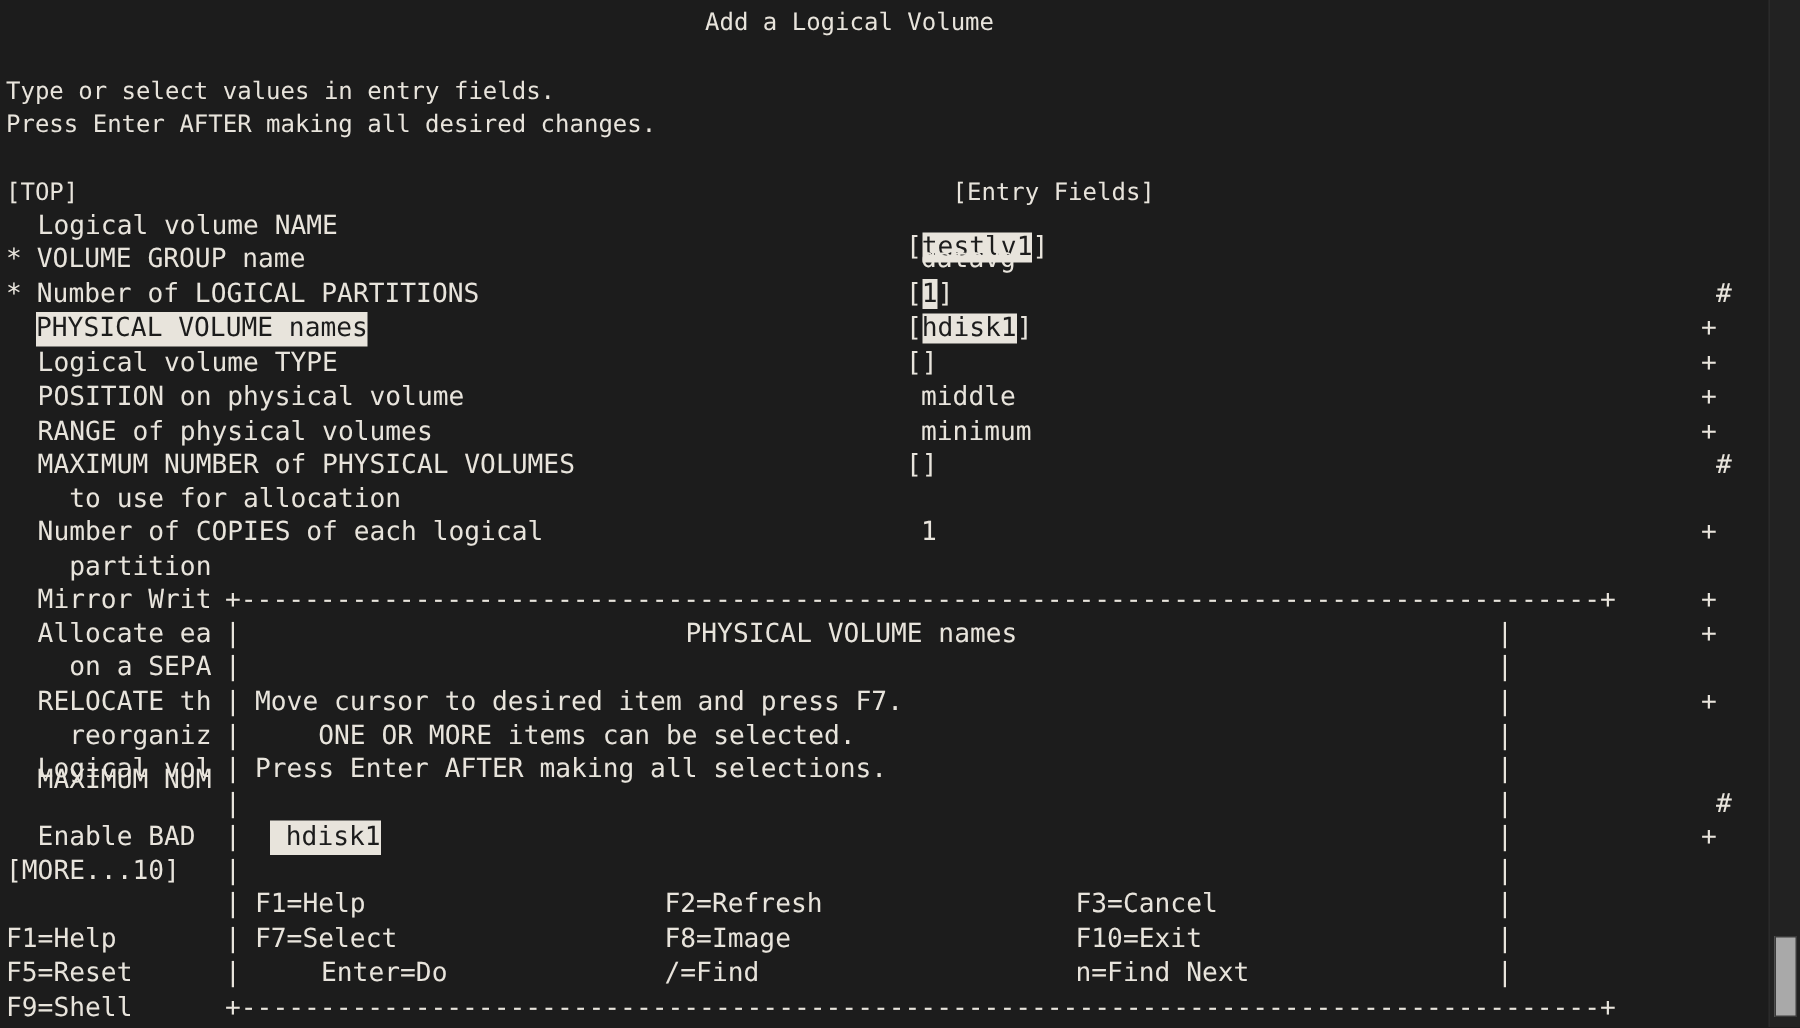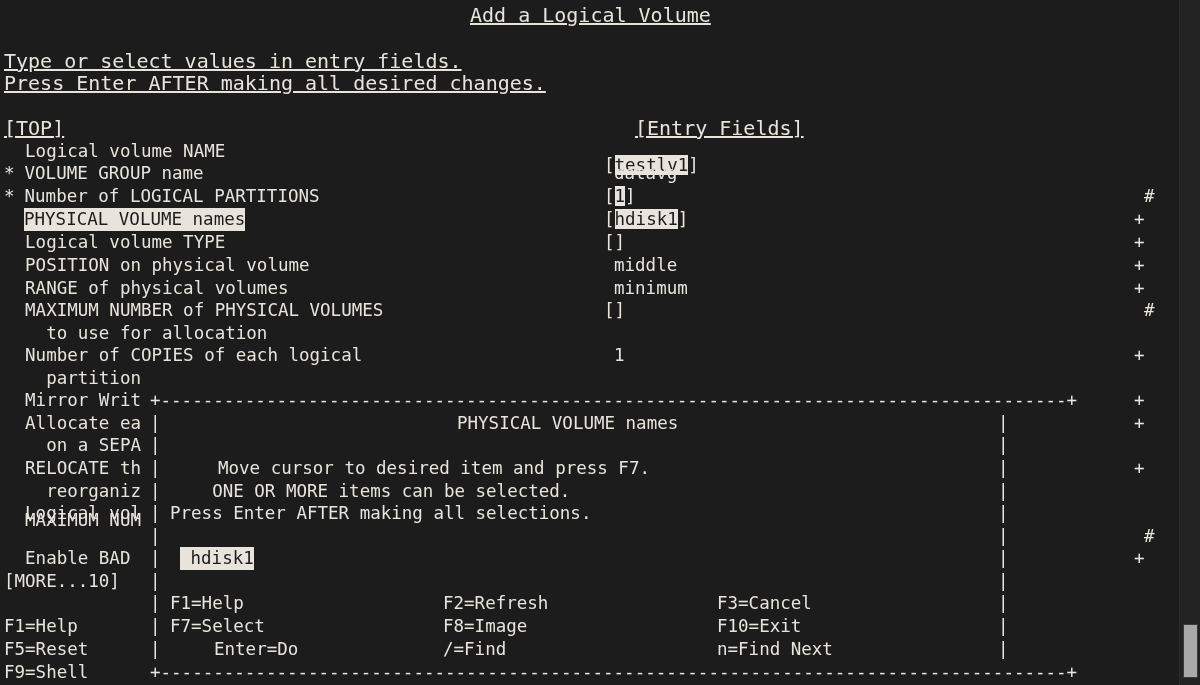--- a/index.html
+++ b/index.html
@@ -19,22 +19,21 @@
     color: #e8e4dc;
     letter-spacing: 0;
   }
   
   .row {
     position: absolute;
     left: 0;
     white-space: pre;
     height: 22.5px;
     line-height: 22.5px;
-    font-size: 20px;
-    text-decoration: underline;
+    font-size: 16px;
   }
   .cellpos {
     position: absolute;
     white-space: pre;
     height: 22.5px;
     line-height: 22.5px;
     font-size: 17.5px;
   }
   .inv {
     background: #e8e4dc;
@@ -168,21 +167,21 @@
   <div class="cellpos" style="top:547px; left:998px;">|</div>
   <div class="cellpos" style="top:570px; left:998px;">|</div>
   <div class="cellpos" style="top:592px; left:998px;">|</div>
   <div class="cellpos" style="top:615px; left:998px;">|</div>
   <div class="cellpos" style="top:638px; left:998px;">|</div>
 
   <div class="cellpos" style="top:661px; left:150px;">+--------------------------------------------------------------------------------------+</div>
 
   <div class="cellpos" style="top:412px; left:457px;">PHYSICAL VOLUME names</div>
 
-  <div class="cellpos" style="top:457px; left:170px;margin-left:48px;">Move cursor to desired item and press F7.</div>
+  <div class="cellpos" style="top:457px; left:170px;">Move cursor to desired item and press F7.</div>
   <div class="cellpos" style="top:480px; left:170px;">    ONE OR MORE items can be selected.</div>
   <div class="cellpos" style="top:502px; left:170px;">Press Enter AFTER making all selections.</div>
 
   <div class="cellpos inv" style="top:547px; left:180px;"> hdisk1</div>
 
   <div class="cellpos" style="top:592px; left:170px;">F1=Help</div>
   <div class="cellpos" style="top:592px; left:443px;">F2=Refresh</div>
   <div class="cellpos" style="top:592px; left:717px;">F3=Cancel</div>
 
   <div class="cellpos" style="top:615px; left:170px;">F7=Select</div>

